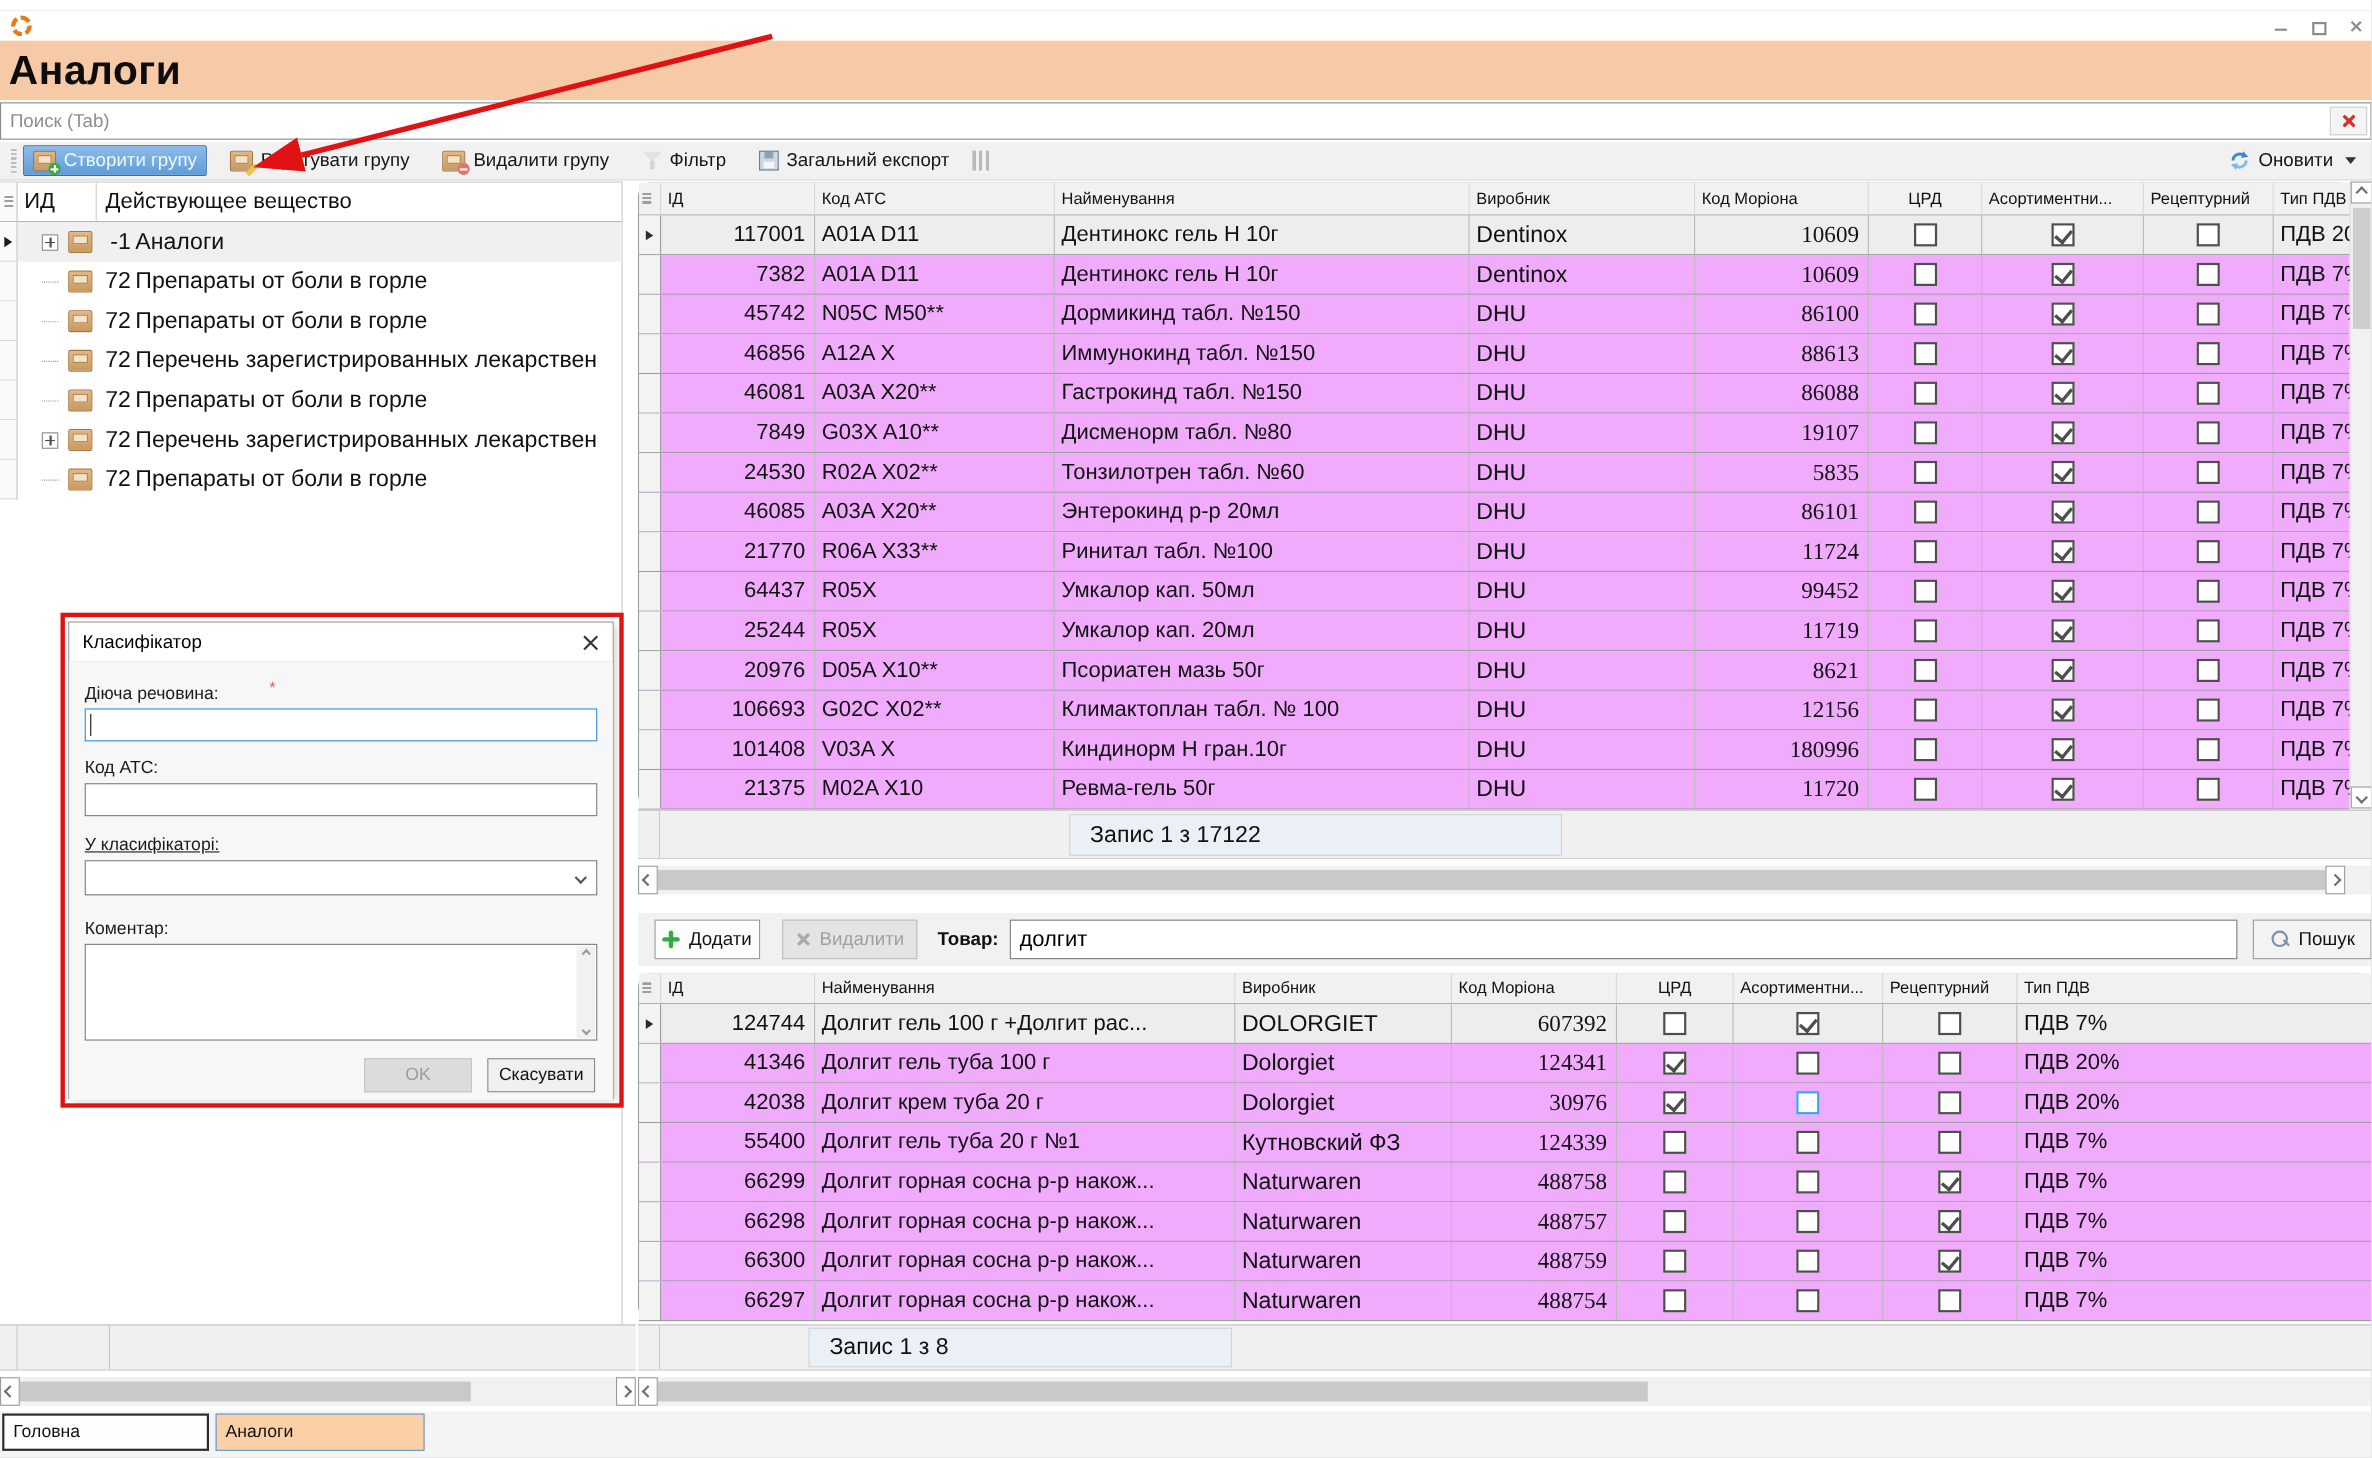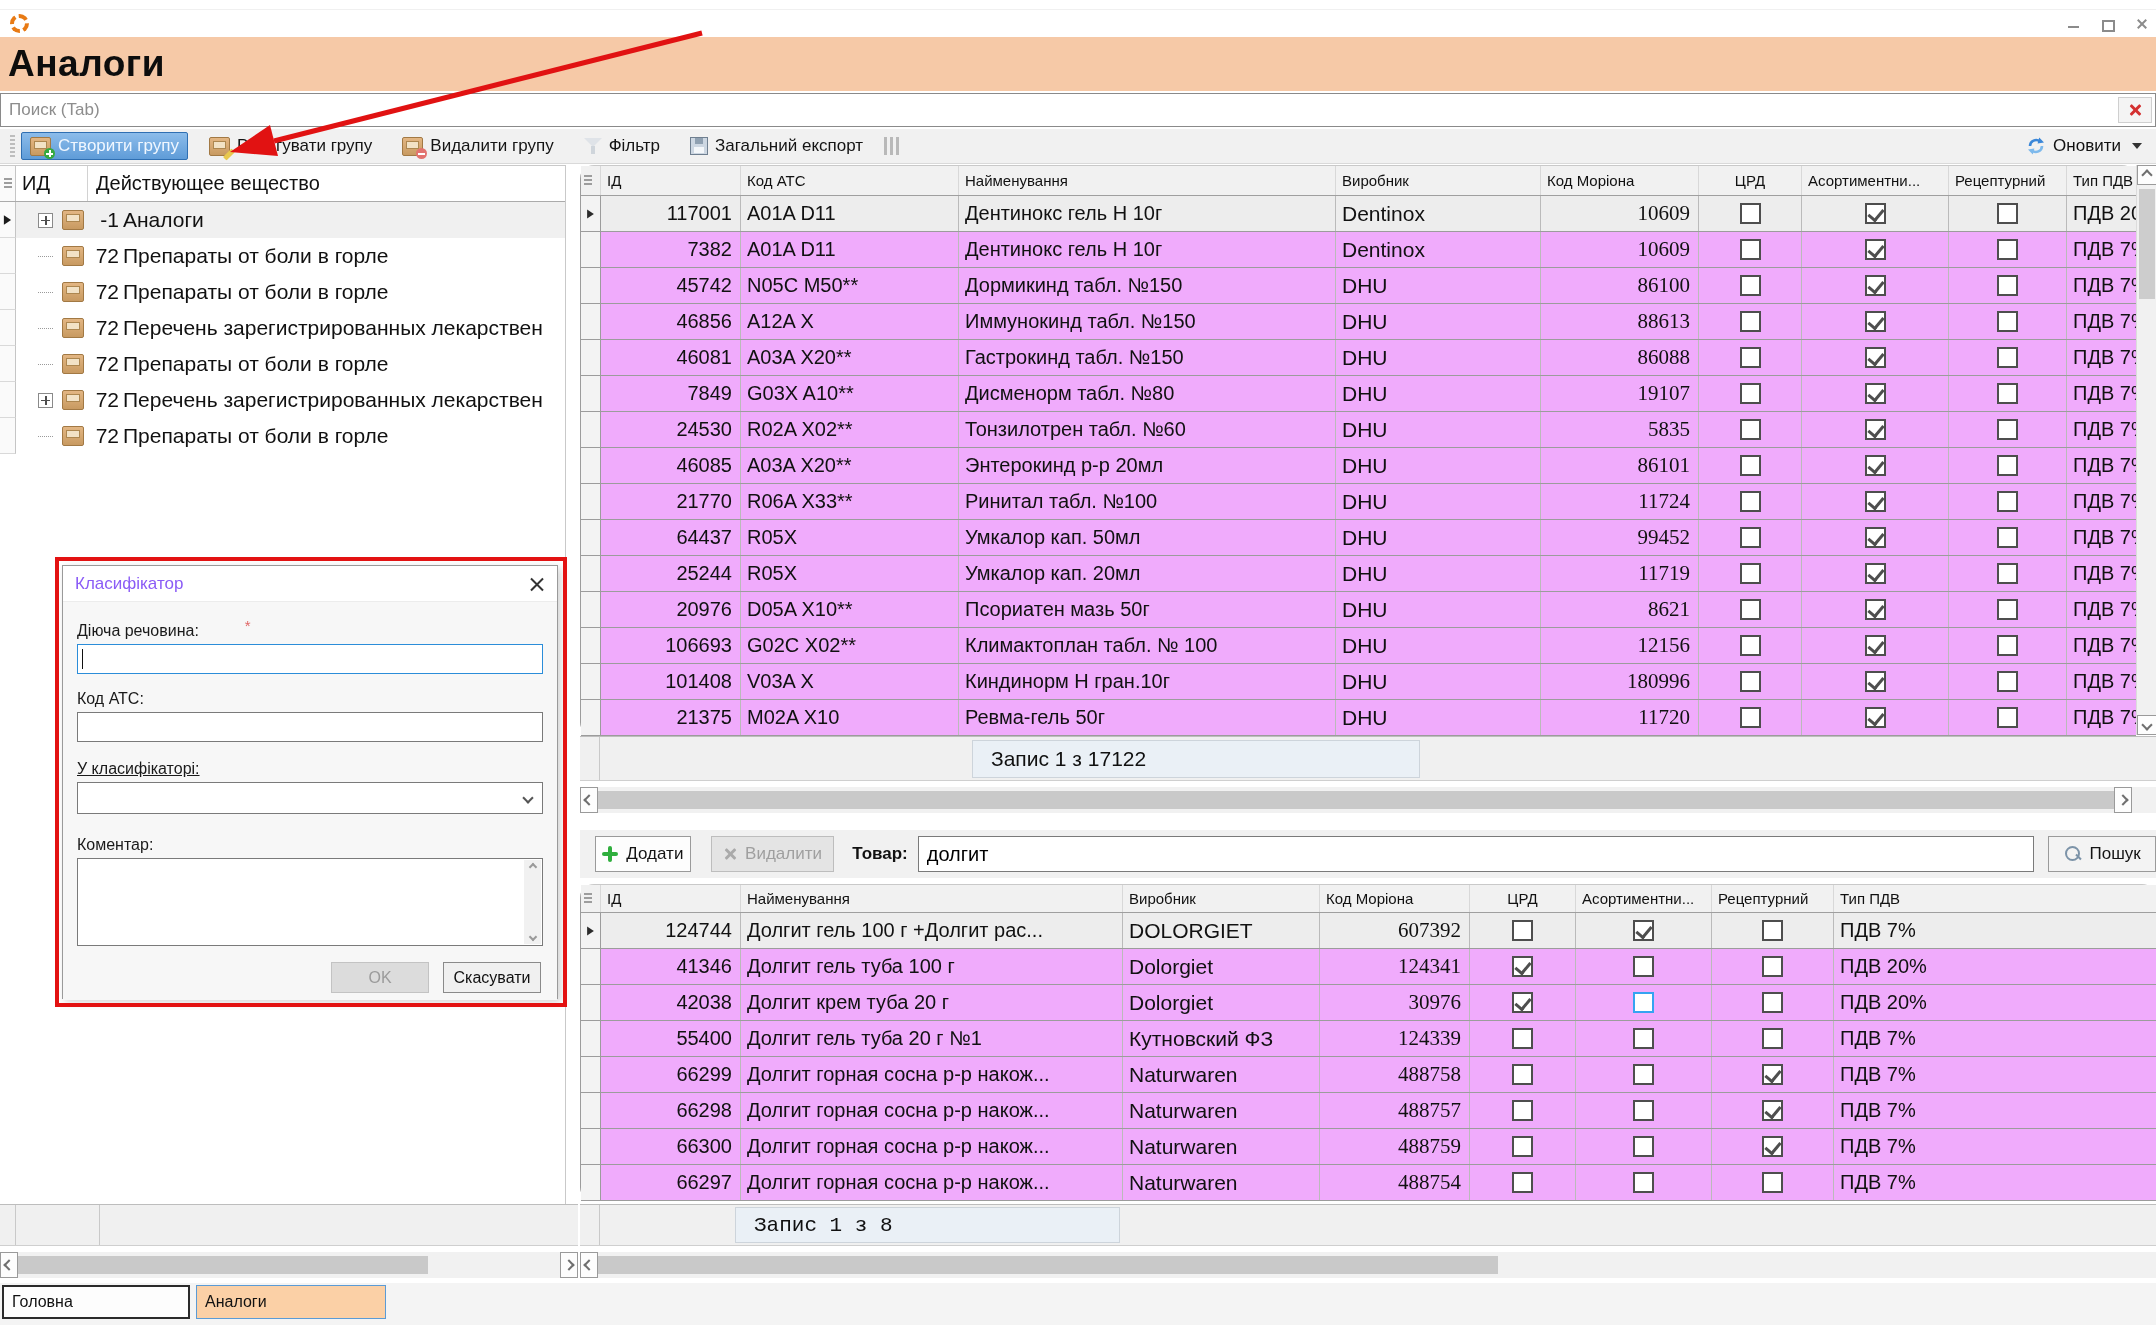--- a/index.html
+++ b/index.html
@@ -122,21 +122,21 @@
   .plus-ic{position:relative;width:16px;height:16px;flex:none;}
   .plus-ic::before,.plus-ic::after{content:'';position:absolute;background:#2fae3d;border-radius:2px;}
   .plus-ic::before{left:6px;top:0;width:4px;height:16px;} .plus-ic::after{left:0;top:6px;width:16px;height:4px;}
   .prod-label{font-size:17px;font-weight:bold;margin:0 10px 0 18px;}
   .prod-input{width:1120px;height:36px;border:1px solid #7a7a7a;font-size:20px;padding-left:8px;font-family:inherit;color:#000;}
   .mag{width:18px;height:18px;position:relative;flex:none;}
   .mag::before{content:'';position:absolute;left:1px;top:1px;width:11px;height:11px;border:2px solid #7c93a8;border-radius:50%;}
   .mag::after{content:'';position:absolute;left:11px;top:11px;width:7px;height:2px;background:#7c93a8;transform:rotate(45deg);}
   
   .dialog{position:absolute;left:62px;top:565px;width:496px;height:434px;background:#fff;border:1px solid #9a9a9a;box-shadow:3px 3px 8px rgba(0,0,0,.18);z-index:20;}
-  .dlg-title{height:36px;display:flex;align-items:center;padding:0 12px;font-size:17px;color:#8b5cf6;border-bottom:1px solid #ececec;}
+  .dlg-title{height:36px;display:flex;align-items:center;padding:0 12px;font-size:17px;color:#000000;border-bottom:1px solid #ececec;}
   .dlg-close{margin-left:auto;position:relative;width:16px;height:16px;}
   .dlg-close::before,.dlg-close::after{content:'';position:absolute;left:7px;top:0;width:2px;height:17px;background:#333;}
   .dlg-close::before{transform:rotate(45deg);} .dlg-close::after{transform:rotate(-45deg);}
   .dlg-body{padding:10px 14px 0 14px;background:#f7f7f7;height:398px;}
   .dlg-label{font-size:16px;color:#1a1a1a;margin:10px 0 4px 0;}
   .req{color:#e06666;font-size:15px;margin-left:46px;position:relative;top:-5px;}
   .dlg-input{width:100%;height:30px;border:1px solid #7a7a7a;background:#fff;position:relative;}
   .dlg-input.focused{border:1px solid #2b8dd9;}
   .caret{position:absolute;left:4px;top:4px;width:1px;height:20px;background:#111;}
   .dlg-select{width:100%;height:32px;border:1px solid #7a7a7a;background:#fff;display:flex;align-items:center;justify-content:flex-end;padding-right:10px;}
@@ -794,21 +794,21 @@
             <span class="cb"></span>
           </span>
         <span class="c b-recipe cbc">
             <span class="cb"></span>
           </span>
         <span class="c b-vat txt">ПДВ 7%</span>
       </div>
       </div>
   </div>
 
-  <div class="statusrow" style="left:580px;top:1204px;width:1576px;height:42px;font-family:Liberation Mono, monospace;">
+  <div class="statusrow" style="left:580px;top:1204px;width:1576px;height:42px;">
     <span class="status-cell" style="left:0;width:20px;"></span>
     <div class="status-box" style="left:155px;width:385px;top:2px;height:36px;">
       <span>Запис 1 з 8</span>
     </div>
   </div>
 
   <div class="hscroll" style="left:580px;top:1252px;width:1576px;">
     <span class="btn">
         <span class="ch left"></span>
       </span>

